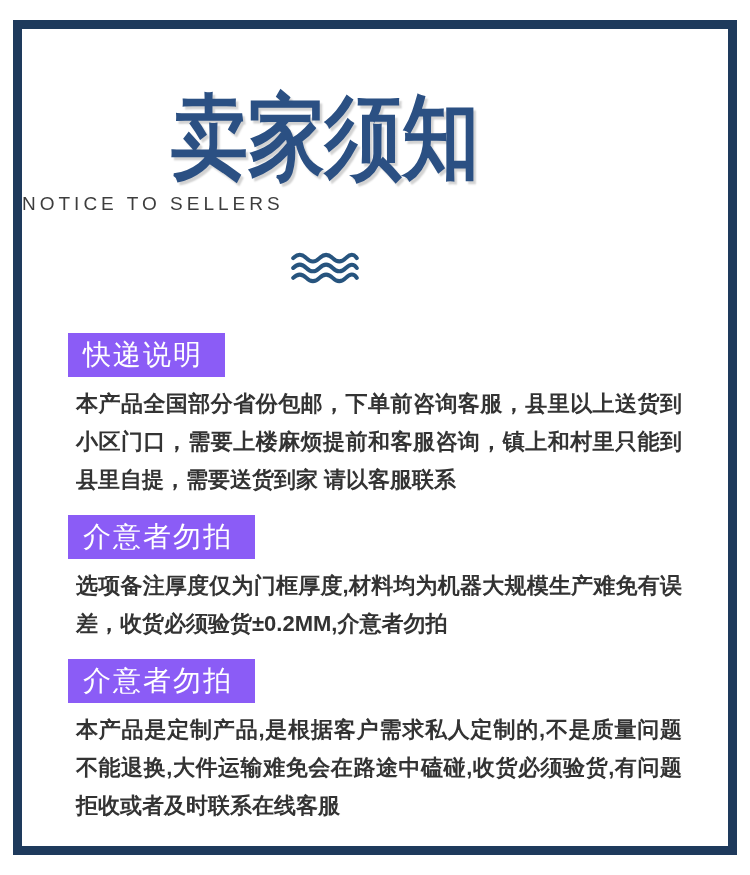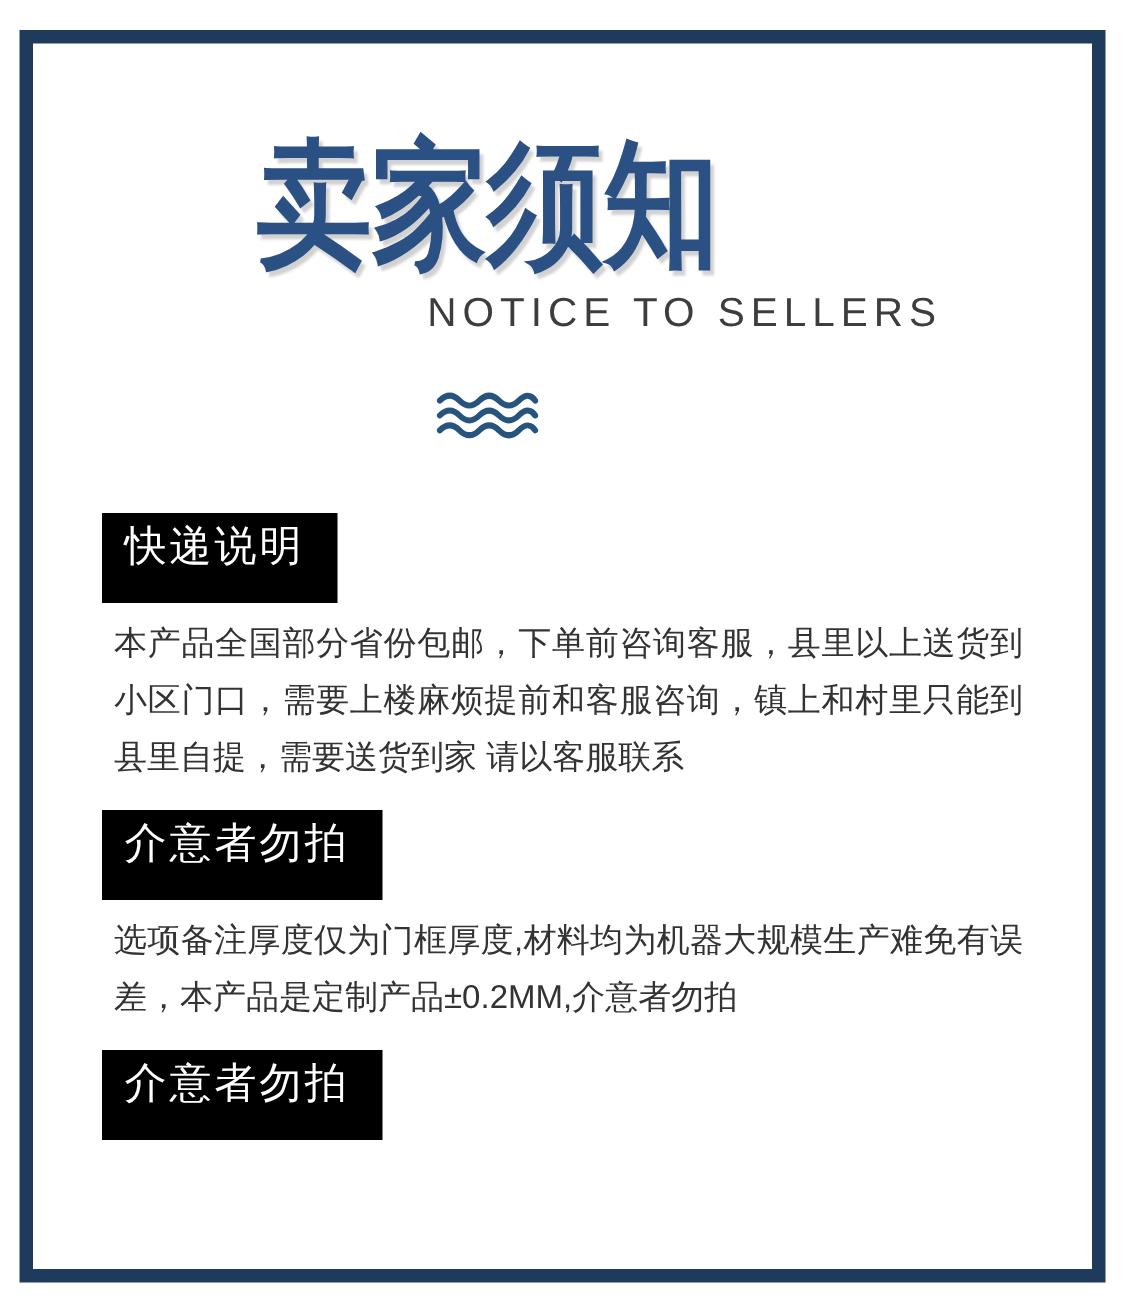--- a/index.html
+++ b/index.html
@@ -44,57 +44,58 @@
     font-weight: bold;
     color: #2b5083;
     letter-spacing: 0px;
     transform: scaleX(0.84);
     transform-origin: center;
     text-shadow: 3px 3px 2px rgba(0,0,0,0.18);
     white-space: nowrap;
   }
   .subtitle {
     margin-top: 10px;
-    text-align: right;
-    font-size: 27px;
+    text-align: left;
+    font-size: 19px;
     font-weight: normal;
     letter-spacing: 4px;
     color: #3d3d3d;
   }
   .waves {
     margin-top: 36px;
     text-align: center;
     line-height: 0;
   }
   .sections {
     margin-top: 48px;
     padding-left: 46px;
     width: 614px;
   }
   .section {
     margin-bottom: 16px;
   }
   .badge {
     display: inline-block;
-    background: #000000;
+    background: #8b5cf6;
     color: #ffffff;
     font-size: 28px;
     line-height: 44px;
-    padding: 0 22px 16px 15px;
+    padding: 0 22px 0 15px;
     letter-spacing: 2px;
     font-weight: normal;
   }
   .body-text {
     margin-top: 8px;
     margin-left: 8px;
     font-size: 22px;
     line-height: 38px;
     color: #333333;
     text-align: justify;
     width: 606px;
+    font-weight: bold;
   }
 </style>
 </head>
 <body>
 
 <div class="page">
   <div class="frame"></div>
 
   <div class="content">
 
@@ -116,22 +117,23 @@
 
     <div class="sections">
 
       <div class="section">
         <span class="badge">快递说明</span>
         <div class="body-text">本产品全国部分省份包邮，下单前咨询客服，县里以上送货到小区门口，需要上楼麻烦提前和客服咨询，镇上和村里只能到县里自提，需要送货到家 请以客服联系</div>
       </div>
 
       <div class="section">
         <span class="badge">介意者勿拍</span>
-        <div class="body-text">选项备注厚度仅为门框厚度,材料均为机器大规模生产难免有误差，本产品是定制产品±0.2MM,介意者勿拍</div>
+        <div class="body-text">选项备注厚度仅为门框厚度,材料均为机器大规模生产难免有误差，收货必须验货±0.2MM,介意者勿拍</div>
       </div>
 
       <div class="section">
         <span class="badge">介意者勿拍</span>
+        <div class="body-text">本产品是定制产品,是根据客户需求私人定制的,不是质量问题不能退换,大件运输难免会在路途中磕碰,收货必须验货,有问题拒收或者及时联系在线客服</div>
       </div>
 
     </div>
   </div>
 </div>
 
 </body></html>

